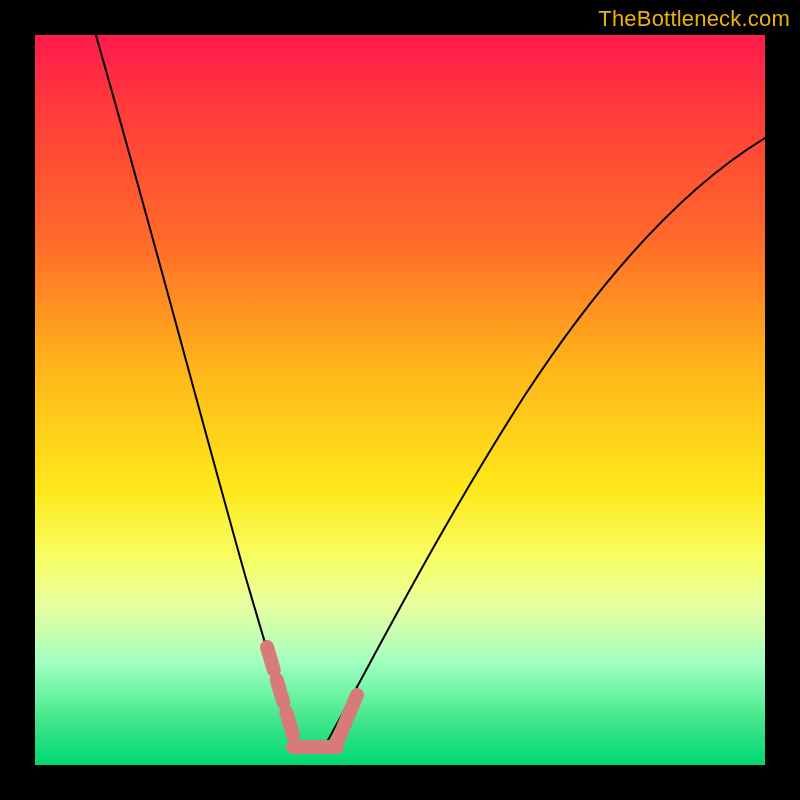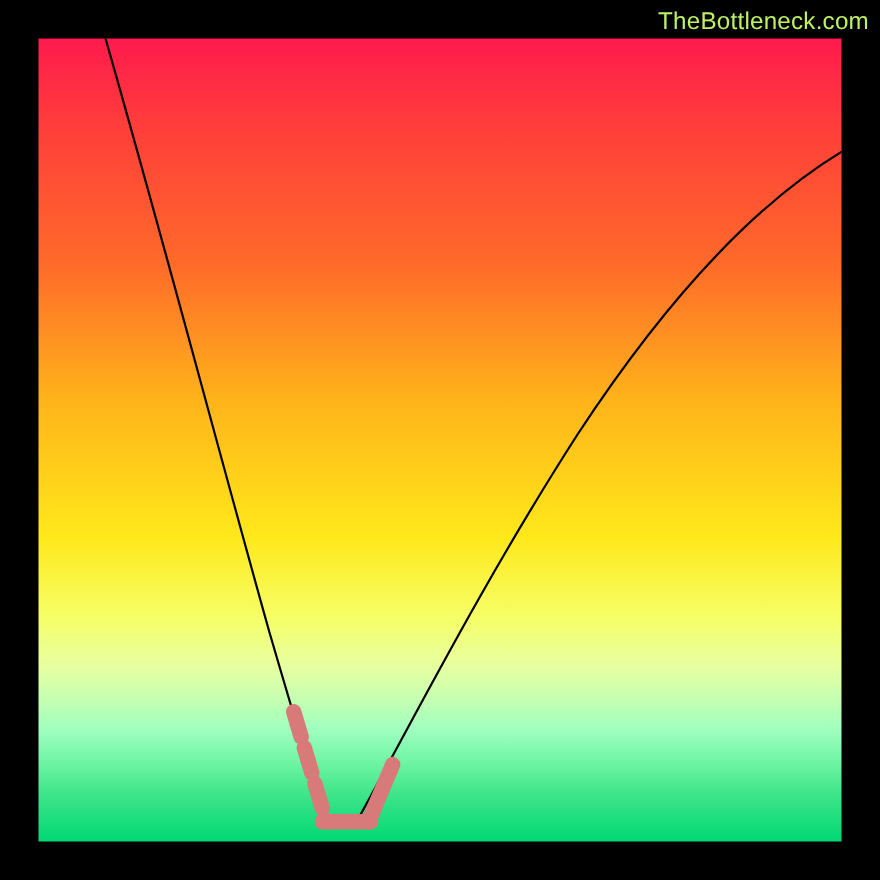--- a/index.html
+++ b/index.html
@@ -36,21 +36,21 @@
       #c8ffb0 82%,
       #a0ffc0 86%,
       #70f5a5 90%,
       #40e58a 94%,
       #00d873 100%);
   }
   .watermark {
     position: absolute;
     top: 6px;
     right: 10px;
-    color: #bef264;
+    color: #eab308;
     font-size: 22px;
     font-weight: 500;
     letter-spacing: 0.2px;
     user-select: none;
   }
   svg.curves {
     position: absolute;
     left: 0;
     top: 0;
     width: 730px;

